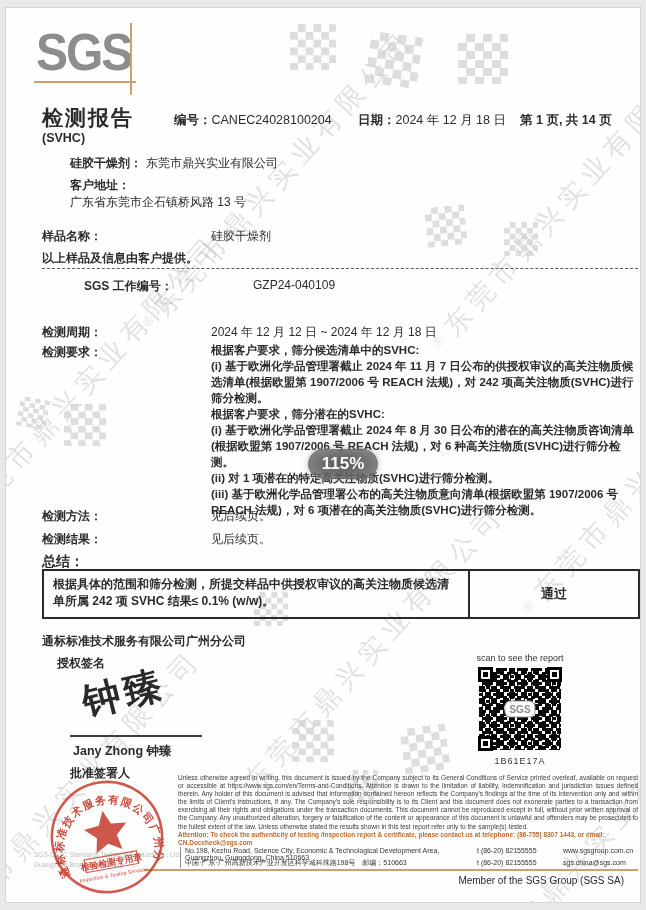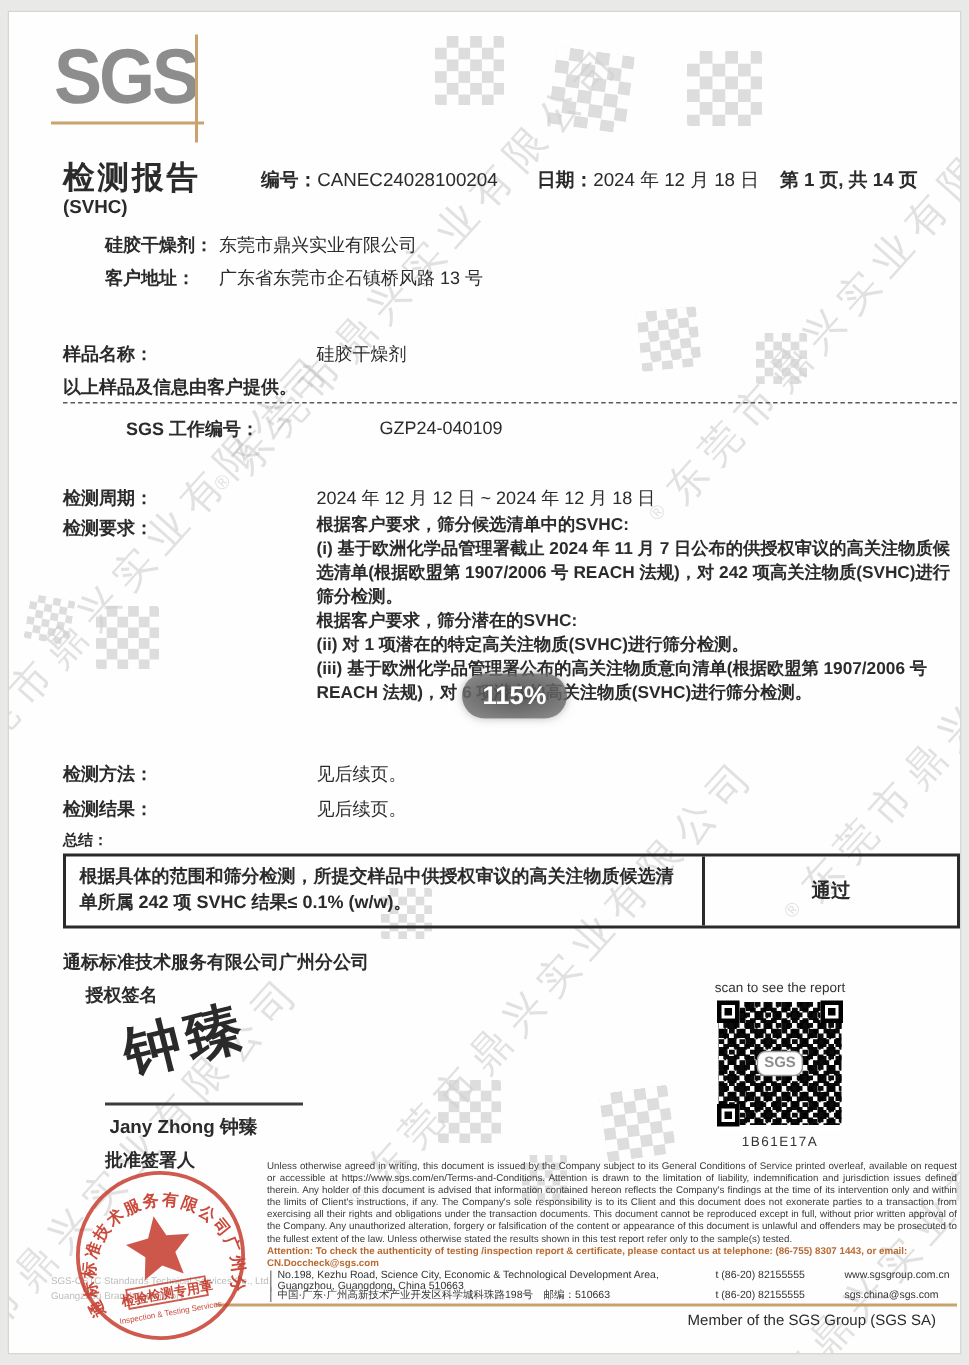--- a/index.html
+++ b/index.html
@@ -132,21 +132,21 @@
   </div>
   <div class="abs meta" style="left:352px;">
     <span class="lbl">日期：</span><span>2024 年 12 月 18 日</span>
   </div>
   <div class="abs meta b" style="left:514px;text-align:center;">第 1 页, 共 14 页</div>
 
   <div class="abs inforow cust" style="top:147px;">
     <span class="lbl">硅胶干燥剂：</span>
     <span class="val b">东莞市鼎兴实业有限公司</span>
   </div>
-  <div class="abs inforow cust" style="top:169px;">
+  <div class="abs inforow cust" style="top:169px;flex-direction:column;">
     <span class="lbl">客户地址：</span>
     <span class="val b">广东省东莞市企石镇桥风路 13 号</span>
   </div>
 
   <div class="abs inforow wide" style="left:36px;top:220px;">
     <span class="lbl">样品名称：</span>
     <span class="val b">硅胶干燥剂</span>
   </div>
   <div class="abs b" style="left:36px;top:242px;font-size:12px;">以上样品及信息由客户提供。</div>
   <div class="abs dashsep"></div>
@@ -157,34 +157,35 @@
   </div>
   <div class="abs inforow wide" style="left:36px;top:316px;">
     <span class="lbl">检测周期：</span>
     <span class="val b">2024 年 12 月 12 日 ~ 2024 年 12 月 18 日</span>
   </div>
   <div class="abs b" style="left:36px;top:336px;font-size:12px;">检测要求：</div>
   <div class="abs reqblock b">
       <div>根据客户要求，筛分候选清单中的SVHC:</div>
       <div>(i) 基于欧洲化学品管理署截止 2024 年 11 月 7 日公布的供授权审议的高关注物质候选清单(根据欧盟第 1907/2006 号 REACH 法规)，对 242 项高关注物质(SVHC)进行筛分检测。</div>
       <div>根据客户要求，筛分潜在的SVHC:</div>
+      <div>(i) 基于欧洲化学品管理署截止 2024 年 8 月 30 日公布的潜在的高关注物质咨询清单(根据欧盟第 1907/2006 号 REACH 法规)，对 6 种高关注物质(SVHC)进行筛分检测。</div>
       <div>(ii) 对 1 项潜在的特定高关注物质(SVHC)进行筛分检测。</div>
       <div>(iii) 基于欧洲化学品管理署公布的高关注物质意向清单(根据欧盟第 1907/2006 号 REACH 法规)，对 6 项潜在的高关注物质(SVHC)进行筛分检测。</div>
     </div>
 
   <div class="abs inforow wide" style="left:36px;top:500px;">
     <span class="lbl">检测方法：</span>
     <span class="val b">见后续页。</span>
   </div>
   <div class="abs inforow wide" style="left:36px;top:523px;">
     <span class="lbl">检测结果：</span>
     <span class="val b">见后续页。</span>
   </div>
 
-  <div class="abs b" style="left:36px;top:545px;font-size:10px;">总结：</div>
+  <div class="abs b" style="left:36px;top:545px;font-size:14px;">总结：</div>
   <div class="abs sumbox">
     <div class="cell-l b">根据具体的范围和筛分检测，所提交样品中供授权审议的高关注物质候选清单所属 242 项 SVHC 结果≤ 0.1% (w/w)。</div>
     <div class="cell-r">通过</div>
   </div>
 
   <div class="abs b" style="left:36px;top:625px;font-size:12px;">通标标准技术服务有限公司广州分公司</div>
   <div class="abs b" style="left:36px;top:647px;font-size:12px;margin-left:15px;">授权签名</div>
   <div class="abs sig">钟臻</div>
   <div class="abs sigline"></div>
   <div class="abs b" style="left:67px;top:735px;font-size:12.5px;">Jany Zhong 钟臻</div>

